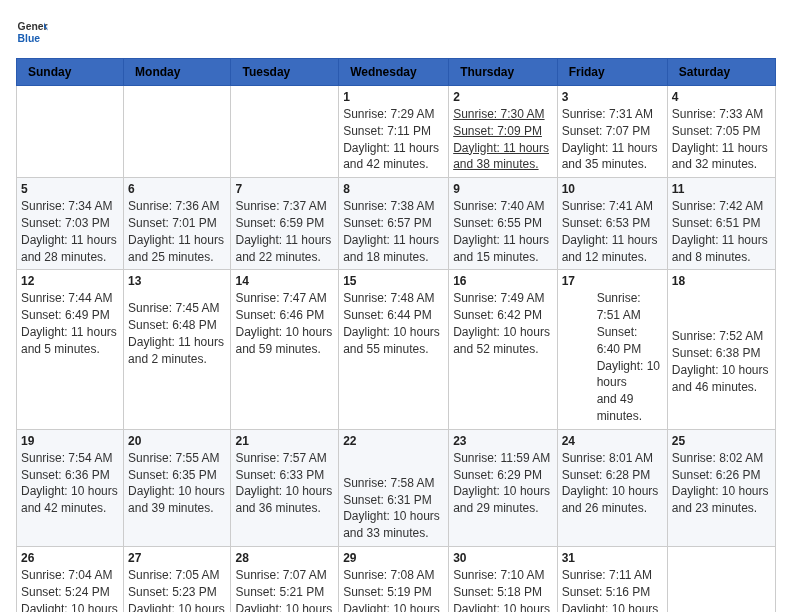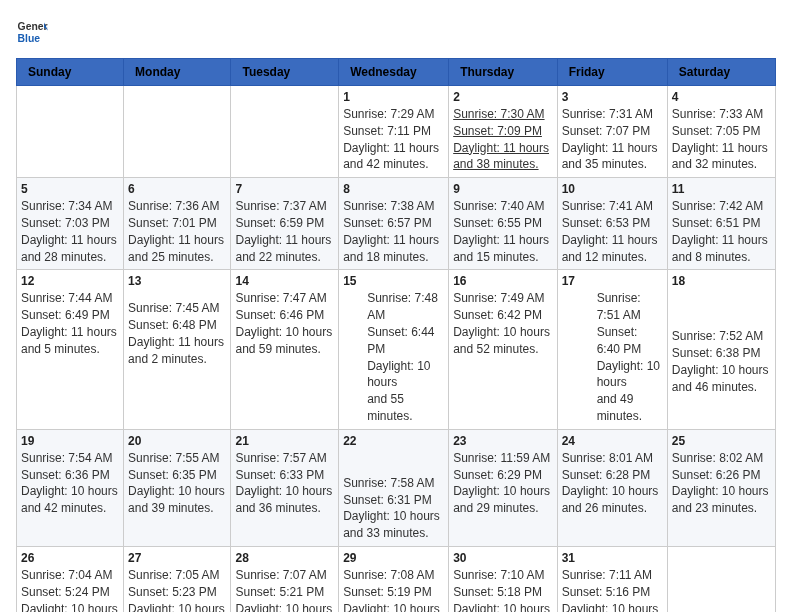--- a/index.html
+++ b/index.html
@@ -211,21 +211,21 @@
         </td>
         <td>
           <div class="day-number">14</div>
           <div class="day-info" style="white-space: pre-line;">Sunrise: 7:47 AM
 Sunset: 6:46 PM
 Daylight: 10 hours
 and 59 minutes.</div>
         </td>
         <td>
           <div class="day-number">15</div>
-          <div class="day-info" style="white-space: pre-line; margin-left: 24px;">Sunrise: 7:48 AM
+          <div class="day-info" style="white-space: pre-line;">Sunrise: 7:48 AM
 Sunset: 6:44 PM
 Daylight: 10 hours
 and 55 minutes.</div>
         </td>
         <td>
           <div class="day-number">16</div>
           <div class="day-info" style="white-space: pre-line;">Sunrise: 7:49 AM
 Sunset: 6:42 PM
 Daylight: 10 hours
 and 52 minutes.</div>

